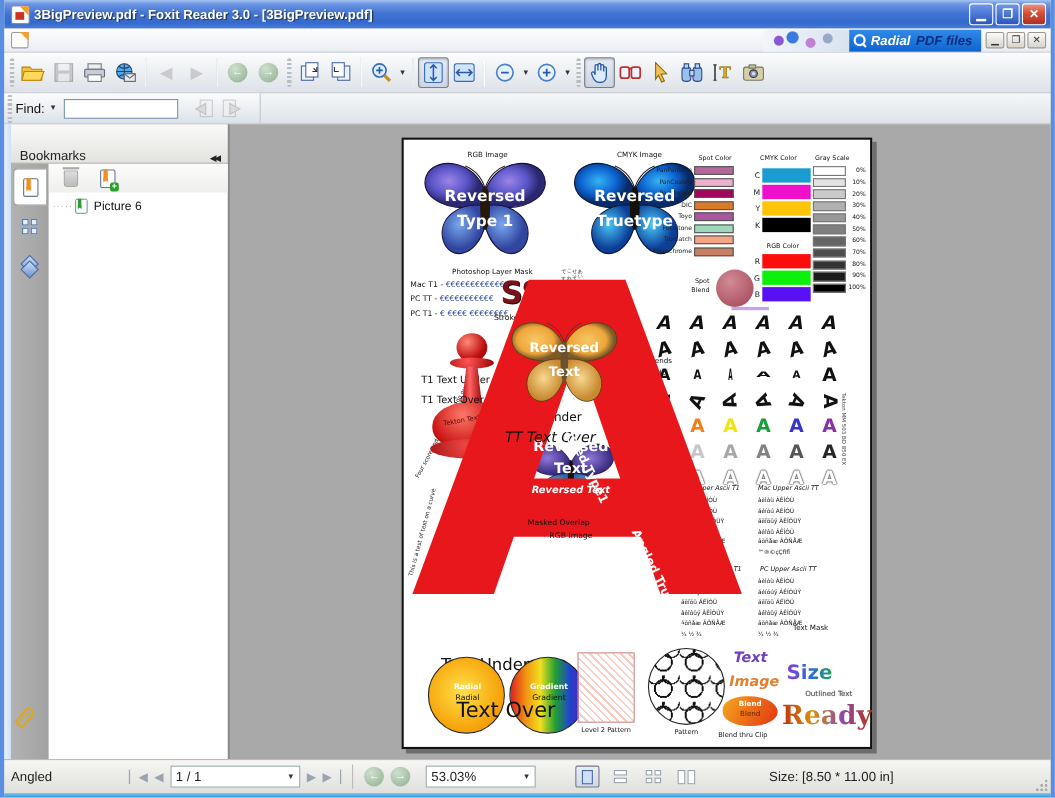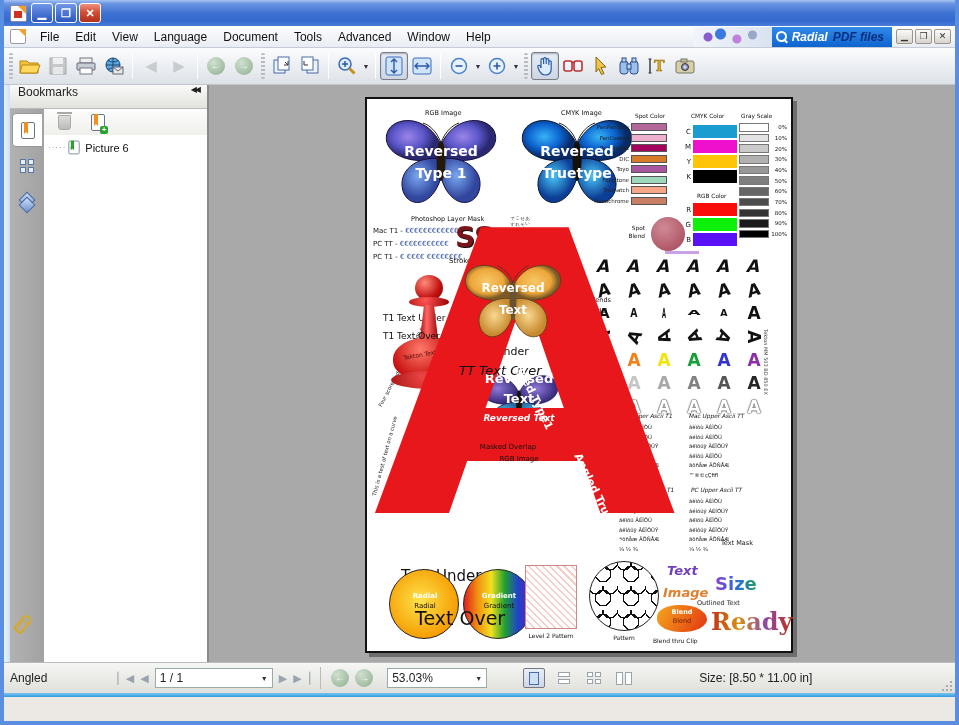--- a/index.html
+++ b/index.html
@@ -46,21 +46,21 @@
   
   .findbar{height:28px;background:linear-gradient(180deg,#f5f7f9,#dfe3e8);display:flex;align-items:center;border-bottom:1px solid #c2c6cc}
   .findpanel{display:flex;align-items:center;height:100%;padding-right:10px;border-right:1px solid #c2c6cc;background:linear-gradient(180deg,#fbfcfd,#dde2e8)}
   .find-label{font-size:12px;color:#111;margin-right:2px}
   .find-caret{font-size:7px;color:#333;margin:0 6px 0 2px}
   .find-input{width:104px;height:18px;border:1px solid #7a92b4;background:#fff;font-size:11px;padding:0 3px}
   
   .main{position:relative;height:577px;display:flex}
   .leftstrip{width:6px;background:linear-gradient(90deg,#e8f1fc,#cfe0f4)}
   .sidebar{width:199px;display:flex;flex-direction:column;background:#a8a8a8;border-right:2px solid #8a8a8a}
-  .sbheader{height:24px;background:linear-gradient(180deg,#fafafa,#e2e2de);border-bottom:1px solid #bbb;display:flex;align-items:flex-start;padding:0 8px;font-size:12px;color:#222}
+  .sbheader{height:36px;background:linear-gradient(180deg,#fafafa,#e2e2de);border-bottom:1px solid #bbb;display:flex;align-items:flex-end;padding:0 8px;font-size:12px;color:#222}
   .sbheader .coll{margin-left:auto;font-size:8px;letter-spacing:-2px;color:#222}
   .sbbody{flex:1;display:flex}
   .tabstrip{width:34px;background:linear-gradient(90deg,#b2b2b2,#a2a2a2);display:flex;flex-direction:column;align-items:center;padding-top:4px;position:relative}
   .tab{width:30px;height:34px;display:flex;align-items:center;justify-content:center;margin-bottom:2px;border-radius:4px 0 0 4px}
   .tab.sel{background:#fff;border:1px solid #999;border-right:none}
   .clip{position:absolute;bottom:28px;left:8px;width:10px;height:20px;border:2px solid #d8a828;border-radius:5px 5px 2px 2px;transform:rotate(40deg)}
   .clip:after{content:"";position:absolute;left:1px;top:4px;width:4px;height:12px;border:1.5px solid #d8a828;border-radius:3px}
   .panel{flex:1;background:#fff;display:flex;flex-direction:column}
   .paneltools{height:26px;display:flex;align-items:center;gap:14px;padding-left:14px;background:linear-gradient(180deg,#fcfcfc,#efefec)}
   .treerow{display:flex;align-items:center;font-size:11px;color:#111;padding:4px 0 0 4px}
@@ -131,32 +131,30 @@
     radial-gradient(circle at 6px 10px,#aaa 1px,transparent 1.5px),
     radial-gradient(circle at 2px 10px,#aaa 1px,transparent 1.5px)}
 </style>
 </head>
 <body>
 
 <div class="window">
 
   <div class="titlebar">
     <div class="appicon"></div>
+    <div class="title">3BigPreview.pdf - Foxit Reader 3.0 - [3BigPreview.pdf]</div>
     <div class="winbtns">
       <div class="wbtn" style="background:linear-gradient(180deg,#6f96e8,#2a56c0)">▁</div>
       <div class="wbtn" style="background:linear-gradient(180deg,#6f96e8,#2a56c0)">❐</div>
       <div class="wbtn close">✕</div>
     </div>
   </div>
 
   <div class="menubar">
     <div class="menuicon"></div>
-    <div>
-      
-    <span class="menu-item">File</span><span class="menu-item">Edit</span><span class="menu-item">View</span><span class="menu-item">Language</span><span class="menu-item">Document</span><span class="menu-item">Tools</span><span class="menu-item">Advanced</span><span class="menu-item">Window</span><span class="menu-item">Help</span></div>
     <div class="spacer"></div>
     <div class="collage"></div>
     <div class="searchbox">
       <span class="mag"></span>
       <span class="search-t1">Radial</span>
       <span class="search-t2">PDF files</span>
     </div>
     <div class="mdibtns">
       <div class="mdibtn">▁</div>
       <div class="mdibtn">❐</div>
@@ -298,20 +296,40 @@
     <div class="tbtn">
       <svg class="ico" width="20" height="16" viewBox="0 0 20 16">
           <rect x="1" y="3" width="18" height="12" rx="2" fill="#d8cfa8" stroke="#776"></rect>
           <rect x="6" y="1" width="6" height="3" fill="#c8bf98" stroke="#776"></rect>
           <circle cx="10" cy="9" r="3.5" fill="#8899b8" stroke="#334"></circle>
           <circle cx="10" cy="9" r="1.5" fill="#dde"></circle>
         </svg>
     </div>
   </div>
 
+  <div class="findbar">
+    <div class="findpanel">
+      <div class="grip"></div>
+      <span class="find-label">Find:</span>
+      <span class="find-caret">▼</span>
+      <input class="find-input" value="" style="">
+      <div class="tbtn dis" style="margin-left:8px">
+        <svg width="20" height="18" viewBox="0 0 20 18">
+            <rect x="8" y="1" width="11" height="15" fill="#eef2f6" stroke="#99a"></rect>
+            <path d="M13 4l-9 5 9 5z" fill="#c0c6cc" stroke="#889"></path>
+          </svg>
+      </div>
+      <div class="tbtn dis">
+        <svg width="20" height="18" viewBox="0 0 20 18">
+            <rect x="1" y="1" width="11" height="15" fill="#eef2f6" stroke="#99a"></rect>
+            <path d="M7 4l9 5-9 5z" fill="#c0c6cc" stroke="#889"></path>
+          </svg>
+      </div>
+    </div>
+  </div>
 
   <div class="main">
     <div class="leftstrip"></div>
 
     <div class="sidebar">
       <div class="sbheader">
         <span>Bookmarks</span>
         <span class="coll">◀◀</span>
       </div>
       <div class="sbbody">
@@ -732,21 +750,21 @@
         <div class="pp" style="left:48px;top:508px;font-size:19px;z-index:4">Text Over</div>
         <div class="pp" style="left:158px;top:466px;width:52px;height:64px;border:1px solid #c88;z-index:3;background:repeating-linear-gradient(45deg,#f5cdc4 0 1.5px,#fff 1.5px 5px),repeating-linear-gradient(-45deg,rgba(245,205,196,.8) 0 1.5px,transparent 1.5px 5px)"></div>
         <div class="pp ctr" style="left:152px;top:533px;width:64px;font-size:6px;z-index:3">Level 2 Pattern</div>
         <div class="circ" style="left:222px;top:462px;width:70px;height:70px;background:radial-gradient(circle at 6px 0px,transparent 7px,#111 7px 8.5px,transparent 8.5px),radial-gradient(circle at 20px 0px,transparent 7px,#111 7px 8.5px,transparent 8.5px),radial-gradient(circle at 13px 12px,transparent 7px,#111 7px 8.5px,transparent 8.5px),#fff;background-size:28px 24px;z-index:3"></div>
         <div class="pp ctr" style="left:224px;top:535px;width:66px;font-size:6px;z-index:3">Pattern</div>
 
         <div class="pp" style="left:300px;top:464px;font-size:13px;font-style:italic;font-weight:bold;color:#7040c0">Text</div>
         <div class="pp" style="left:296px;top:486px;font-size:13px;font-style:italic;font-weight:bold;color:#e08030">Image</div>
         <div class="pp" style="left:354px;top:440px;font-size:6.5px">Text Mask</div>
         <div class="pp gradtxt" style="left:348px;top:474px;font-size:18px;font-weight:bold">Size</div>
-        <div class="pp" style="left:330px;top:500px;font-size:6.5px;color:#555;text-shadow:0 0 1px #999">Outlined Text</div>
+        <div class="pp" style="left:365px;top:500px;font-size:6.5px;color:#555;text-shadow:0 0 1px #999">Outlined Text</div>
         <div class="pp" style="left:290px;top:506px;width:50px;height:27px;border-radius:45% 55% 50% 50%;background:linear-gradient(120deg,#f6a81e,#e23410);z-index:2">
           <div class="pp ctr wt" style="left:0;top:3px;width:50px;font-size:6.5px;font-weight:bold">Blend</div>
           <div class="pp ctr" style="left:0;top:12px;width:50px;font-size:6.5px;color:#6a2008">Blend</div>
         </div>
         <div class="pp" style="left:286px;top:538px;font-size:6px">Blend thru Clip</div>
         <div class="pp blendstxt" style="left:344px;top:508px;font-size:24px;font-weight:bold">Ready</div>
       </div>
     </div>
   </div>
 

